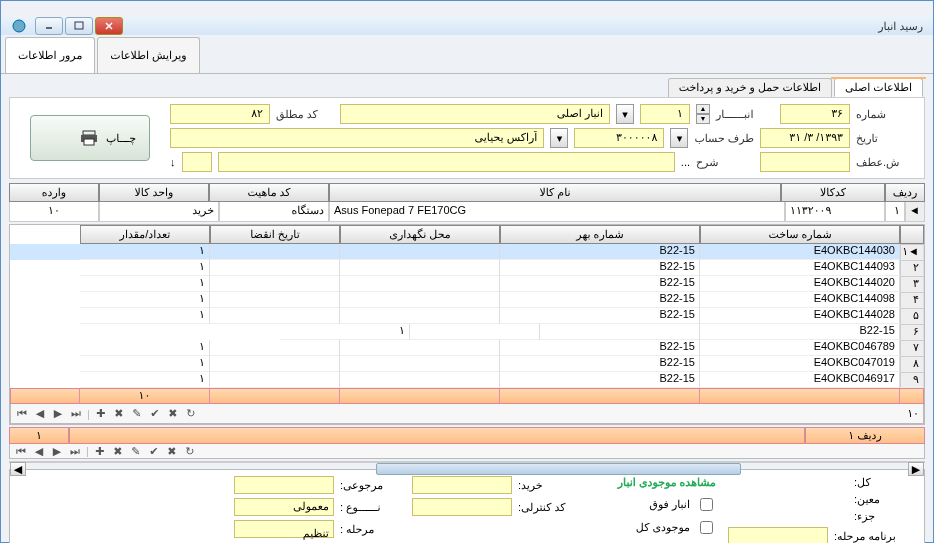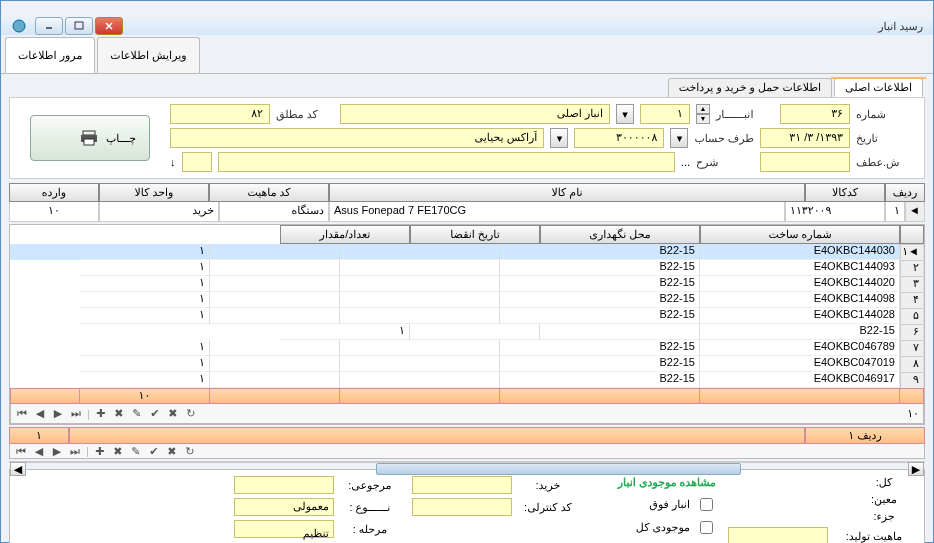--- a/index.html
+++ b/index.html
@@ -24,21 +24,21 @@
 .lbl { min-width: 58px; text-align: left; color: #333; }
 .fld { background: #ffffc8; border: 1px solid #c8c070; height: 20px; padding: 1px 4px; }
 .fld input { border: none; background: transparent; width: 100%; outline: none; text-align: right; }
 .spinner { display: flex; flex-direction: column; width: 14px; }
 .spinner button { height: 10px; border: 1px solid #999; background: #eee; padding: 0; line-height: 6px; font-size: 7px; cursor:pointer; }
 .dd-btn { width: 18px; height: 20px; border: 1px solid #999; background: linear-gradient(#fff,#ddd); cursor: pointer; display:flex; align-items:center; justify-content:center; }
 .print-box { width: 140px; display:flex; align-items:center; justify-content:center; }
 .print-btn { width: 120px; height: 46px; border: 1px solid #8a9; border-radius: 4px; background: linear-gradient(#f8fbf8,#d8e4d8); display:flex; align-items:center; justify-content:center; gap:8px; cursor:pointer;padding-left:36px; }
 .grid-head { display: flex; direction: rtl; margin: 4px 8px 0; }
 .gh { border: 1px solid #888; background: linear-gradient(#fbfbfb,#e0e0e0); text-align: center; padding: 2px 2px; }
-.gh-rad { width: 40px; } .gh-code { width: 80px; } .gh-name { flex:1; } .gh-unit { width: 110px; } .gh-mah { width: 120px; } .gh-vared { width: 90px; }
+.gh-rad { width: 40px; } .gh-code { width: 104px; } .gh-name { flex:1; } .gh-unit { width: 110px; } .gh-mah { width: 120px; } .gh-vared { width: 90px; }
 .main-row { display: flex; direction: rtl; margin: 0 8px; background:#fff; }
 .mc { border: 1px solid #ccc; border-top:none; padding: 2px 4px; height: 20px; }
 .detail-wrap { margin: 2px 8px; border: 1px solid #bbb; background: #fff; display: flex; flex-direction: column; }
 .detail-head { display: flex; direction: rtl; }
 .dh { border: 1px solid #888; background: linear-gradient(#fbfbfb,#e0e0e0); text-align:center; padding:2px 0; }
 .dh-ind { width: 24px; } .dh-make { width: 200px; } .dh-bahr { width: 200px; } .dh-store { width: 160px; } .dh-exp { width: 130px; text-align: center; } .dh-qty { width: 130px; }
 .detail-body { height: 144px; overflow: hidden; }
 .drow { display: flex; direction: rtl; height: 16px; }
 .drow .dc { border-right: 1px solid #ddd; border-bottom: 1px solid #eee; padding: 0 4px; text-align: right; }
 .drow.sel { background: #cfe6ff; }
@@ -48,21 +48,21 @@
 .orange-bar .cell { border-left:1px solid #e8a; text-align:center; }
 .nav-bar { height: 20px; border: 1px solid #bbb; border-top:none; display:flex; direction:ltr; align-items:center; padding: 0 4px; gap: 4px; background:#f7f7f7; }
 .nav-bar .sep { color:#bbb; }
 .nav-icon { width:14px; height:14px; cursor:pointer; display:flex; align-items:center; justify-content:center; color:#555; }
 .scroll-h { height: 16px; background:#eee; border:1px solid #ccc; margin: 2px 8px; position:relative; direction:ltr; }
 .scroll-h .thumb { position:absolute; left: 40%; top:1px; width: 40%; height: 12px; background: linear-gradient(#dce8f5,#b8cfe6); border:1px solid #8ab; border-radius:2px; }
 .scroll-h .arrow { position:absolute; top:0; width:16px; height:14px; background:linear-gradient(#fff,#ddd); border:1px solid #aaa; display:flex; align-items:center; justify-content:center; cursor:pointer; }
 .bottom-form { margin: 4px 8px 6px; border: 1px solid #bbb; background:#fff; padding: 6px 10px; display:flex; direction:rtl; gap: 12px; }
 .bf-col { display:flex; flex-direction:column; gap: 4px; }
 .bf-row { display:flex; align-items:center; gap:6px; }
-.bf-lbl { min-width: 60px; text-align:center; }
+.bf-lbl { min-width: 60px; text-align:left; }
 .bf-fld { background:#ffffc8; border:1px solid #c8c070; height:18px; width: 100px; }
 .chk { width:13px; height:13px; }
 .group-title { color:#2a5; font-weight:bold; margin-bottom:2px; }
 .radif-band { display:flex; direction:rtl; margin: 0 8px; }
 .radif-cell { background: linear-gradient(#ffd9b0,#ffbf87); border:1px solid #d89; text-align:center; padding:1px 0; }
 svg { display:block; }
 </style>
 </head>
 <body>
 
@@ -172,20 +172,21 @@
     <div class="mc" style="flex:1;direction:ltr;text-align:left">Asus Fonepad 7  FE170CG</div>
     <div class="mc" style="width:110px">دستگاه</div>
     <div class="mc" style="width:120px">خرید</div>
     <div class="mc" style="width:90px;text-align:center">۱۰</div>
   </div>
 
   <div class="detail-wrap">
     <div class="detail-head">
       <div class="dh dh-ind"></div>
       <div class="dh dh-make">شماره ساخت</div>
+      <div class="dh dh-bahr">شماره بهر</div>
       <div class="dh dh-store">محل نگهداری</div>
       <div class="dh dh-exp">تاریخ انقضا</div>
       <div class="dh dh-qty">تعداد/مقدار</div>
     </div>
     <div class="detail-body" id="detail-body">
         <div class="drow sel">
           <div class="dc dc-ind">◄۱</div>
           <div class="dc dc-make">E4OKBC144030</div>
           <div class="dc dc-bahr">B22-15</div>
           <div class="dc dc-store"></div>
@@ -311,21 +312,21 @@
       <div class="bf-row">
           <span class="bf-lbl">کل:</span>
         </div>
       <div class="bf-row">
           <span class="bf-lbl">معین:</span>
         </div>
       <div class="bf-row">
           <span class="bf-lbl">جزء:</span>
         </div>
       <div class="bf-row">
-          <span class="bf-lbl" style="min-width:80px">ماهیت تولید:</span>
+          <span class="bf-lbl" style="min-width:80px">برنامه مرحله:</span>
           <div class="bf-fld"></div>
         </div>
     </div>
     <div class="bf-col">
       <div class="group-title">مشاهده موجودی انبار</div>
       <div class="bf-row">
           <input type="checkbox" class="chk" style="">
           <span>انبار فوق</span>
         </div>
       <div class="bf-row">

